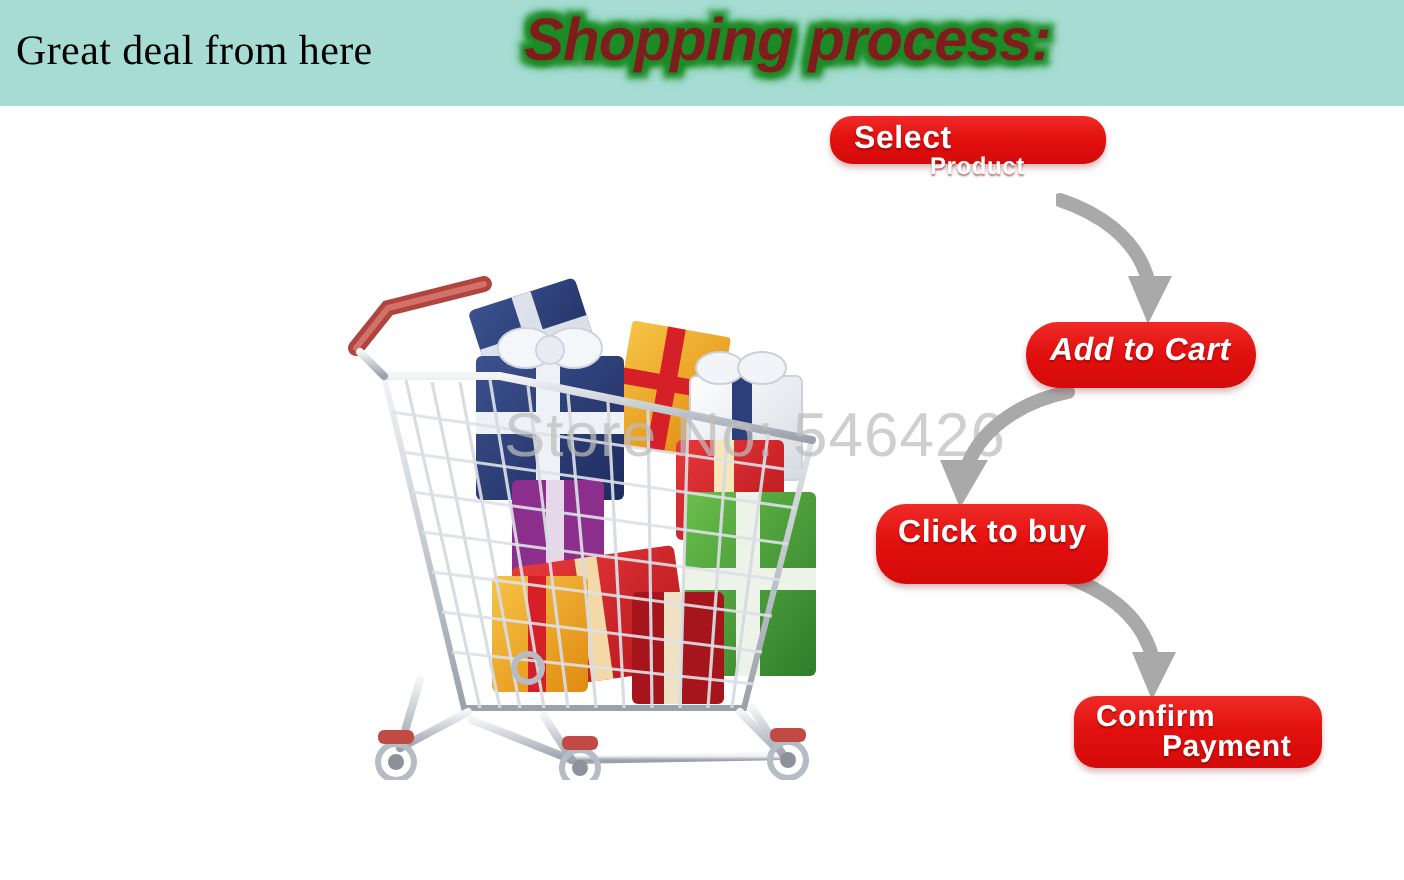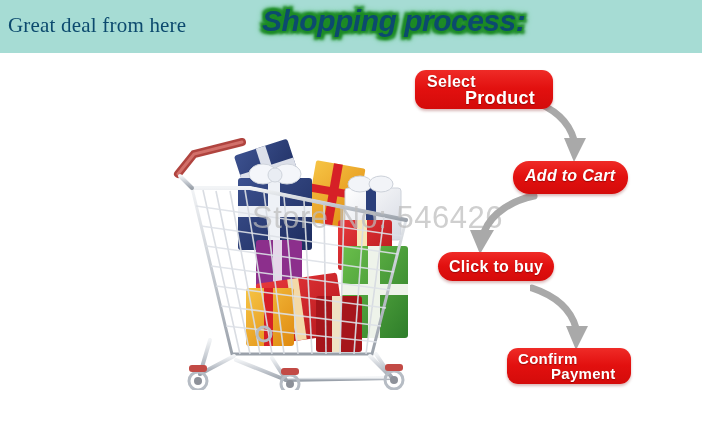--- a/index.html
+++ b/index.html
@@ -20,31 +20,31 @@
     position:absolute;
     left:0; top:0;
     width:702px; height:53px;
     background:#a6dcd4;
   }
   #tagline{
     position:absolute;
     left:8px; top:13px;
     font-family:"Liberation Serif", serif;
     font-size:21px;
-    color:#0c4a6e;
+    color:#000000;
     letter-spacing:.2px;
     white-space:nowrap;
   }
   #process-title{
     position:absolute;
     left:262px; top:4px;
     font-size:30px;
     font-weight:bold;
     font-style:italic;
-    color:#0c4a6e;
+    color:#7f1d1d;
     white-space:nowrap;
     letter-spacing:-0.5px;
     text-shadow:
        0 0 1px #1e8b27,
        2px 0 2px #1e8b27, -2px 0 2px #1e8b27,
        0 2px 2px #1e8b27, 0 -2px 2px #1e8b27,
        3px 3px 3px #1e8b27, -3px 3px 3px #1e8b27,
        3px -3px 3px #1e8b27, -3px -3px 3px #1e8b27,
        0 0 6px #25a32f, 0 0 9px #2fae39;
   }
@@ -80,31 +80,31 @@
     font-size:17px;
     letter-spacing:.3px;
     box-sizing:border-box;
   }
   .flow-btn .line{
     position:absolute;
     white-space:nowrap;
     text-shadow:0 1px 1px rgba(110,0,0,.55);
   }
 
-  #btn-select-product{ left:415px; top:70px;  width:138px; height:39px; border-radius:11px;}
+  #btn-select-product{ left:415px; top:58px;  width:138px; height:24px; border-radius:11px;}
   #btn-select-product .l1{ left:12px; top:3px;  font-size:16px;}
-  #btn-select-product .l2{ left:50px; top:18px; font-size:18px;}
+  #btn-select-product .l2{ left:50px; top:18px; font-size:12px;}
 
   #btn-add-to-cart{ left:513px; top:161px; width:115px; height:33px; border-radius:16px;font-style:italic;}
   #btn-add-to-cart .l1{ left:12px; top:6px; font-size:16px;}
 
-  #btn-click-to-buy{ left:438px; top:252px; width:116px; height:29px; border-radius:15px;}
+  #btn-click-to-buy{ left:438px; top:252px; width:116px; height:40px; border-radius:15px;}
   #btn-click-to-buy .l1{ left:11px; top:6px; font-size:16px;}
 
-  #btn-confirm-payment{ left:507px; top:348px; width:124px; height:36px; border-radius:11px;}
+  #btn-confirm-payment{ left:537px; top:348px; width:124px; height:36px; border-radius:11px;}
   #btn-confirm-payment .l1{ left:11px; top:2px;  font-size:15px;}
   #btn-confirm-payment .l2{ left:44px; top:17px; font-size:15px;text-align:right;}
 
   
   .arrow{position:absolute;}
   #arrow-1{left:528px; top:96px;  width:72px; height:68px;}
   #arrow-2{left:462px; top:192px; width:76px; height:64px;}
   #arrow-3{left:530px; top:284px; width:76px; height:68px;}
 </style>
 </head>

